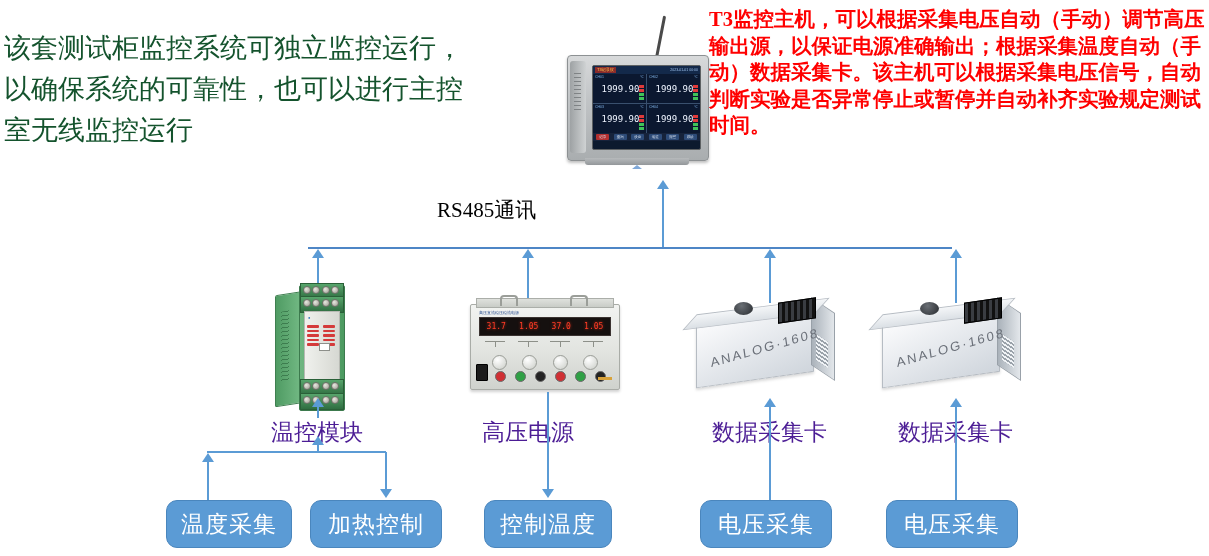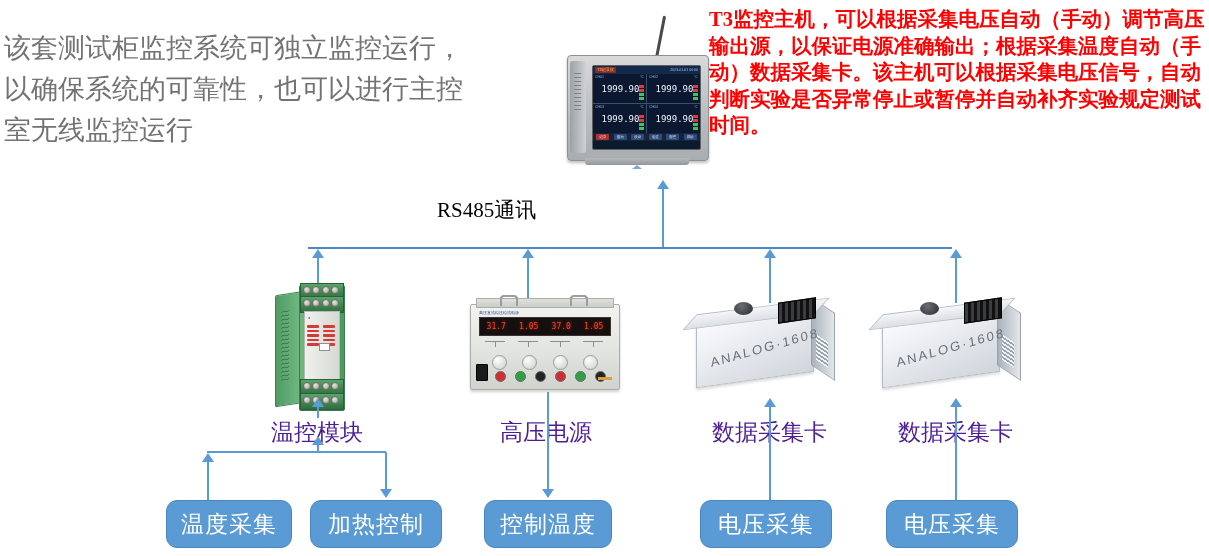--- a/index.html
+++ b/index.html
@@ -6,21 +6,21 @@
   body{
     width:1209px;height:556px;position:relative;overflow:hidden;
     background:#ffffff;
     font-family:"Liberation Sans","DejaVu Sans",sans-serif;
   }
   .abs{position:absolute;}
 
   
   #intro-text{
     left:4px;top:28px;width:470px;
-    font-size:27px;line-height:41px;color:#737373;
+    font-size:27px;line-height:41px;color:#14532d;
     font-family:"Liberation Serif","DejaVu Serif",serif;
     white-space:pre-wrap;
   }
   #desc-text{
     left:709px;top:6px;width:498px;
     font-size:20.5px;line-height:26.5px;color:#FF0000;font-weight:bold;
     font-family:"Liberation Serif","DejaVu Serif",serif;
     white-space:pre-wrap;
   }
 
@@ -365,21 +365,21 @@
   <div class="daq-face"></div>
   <div class="daq-side"></div>
   <div class="daq-top"></div>
   <div class="daq-knob"></div>
   <div class="daq-conn"></div>
   <div class="daq-vents"></div>
   <div class="daq-text">ANALOG·1608</div>
 </div>
 
 <div class="abs dev-label" style="left:254px;top:417px;width:126px;">温控模块</div>
-<div class="abs dev-label" style="left:483px;top:417px;width:126px;">高压电源</div>
+<div class="abs dev-label" style="left:465px;top:417px;width:126px;">高压电源</div>
 <div class="abs dev-label" style="left:692px;top:417px;width:155px;">数据采集卡</div>
 <div class="abs dev-label" style="left:878px;top:417px;width:155px;">数据采集卡</div>
 
 <div class="abs vline" style="left:317px;top:404px;height:14px;"></div>
 <div class="abs arw arw-up" style="left:312px;top:398px;"></div>
 
 <div class="abs hline" style="left:207px;top:451px;width:179px;"></div>
 <div class="abs vline" style="left:317px;top:442px;height:10px;"></div>
 <div class="abs arw arw-up" style="left:312px;top:436px;"></div>
 

